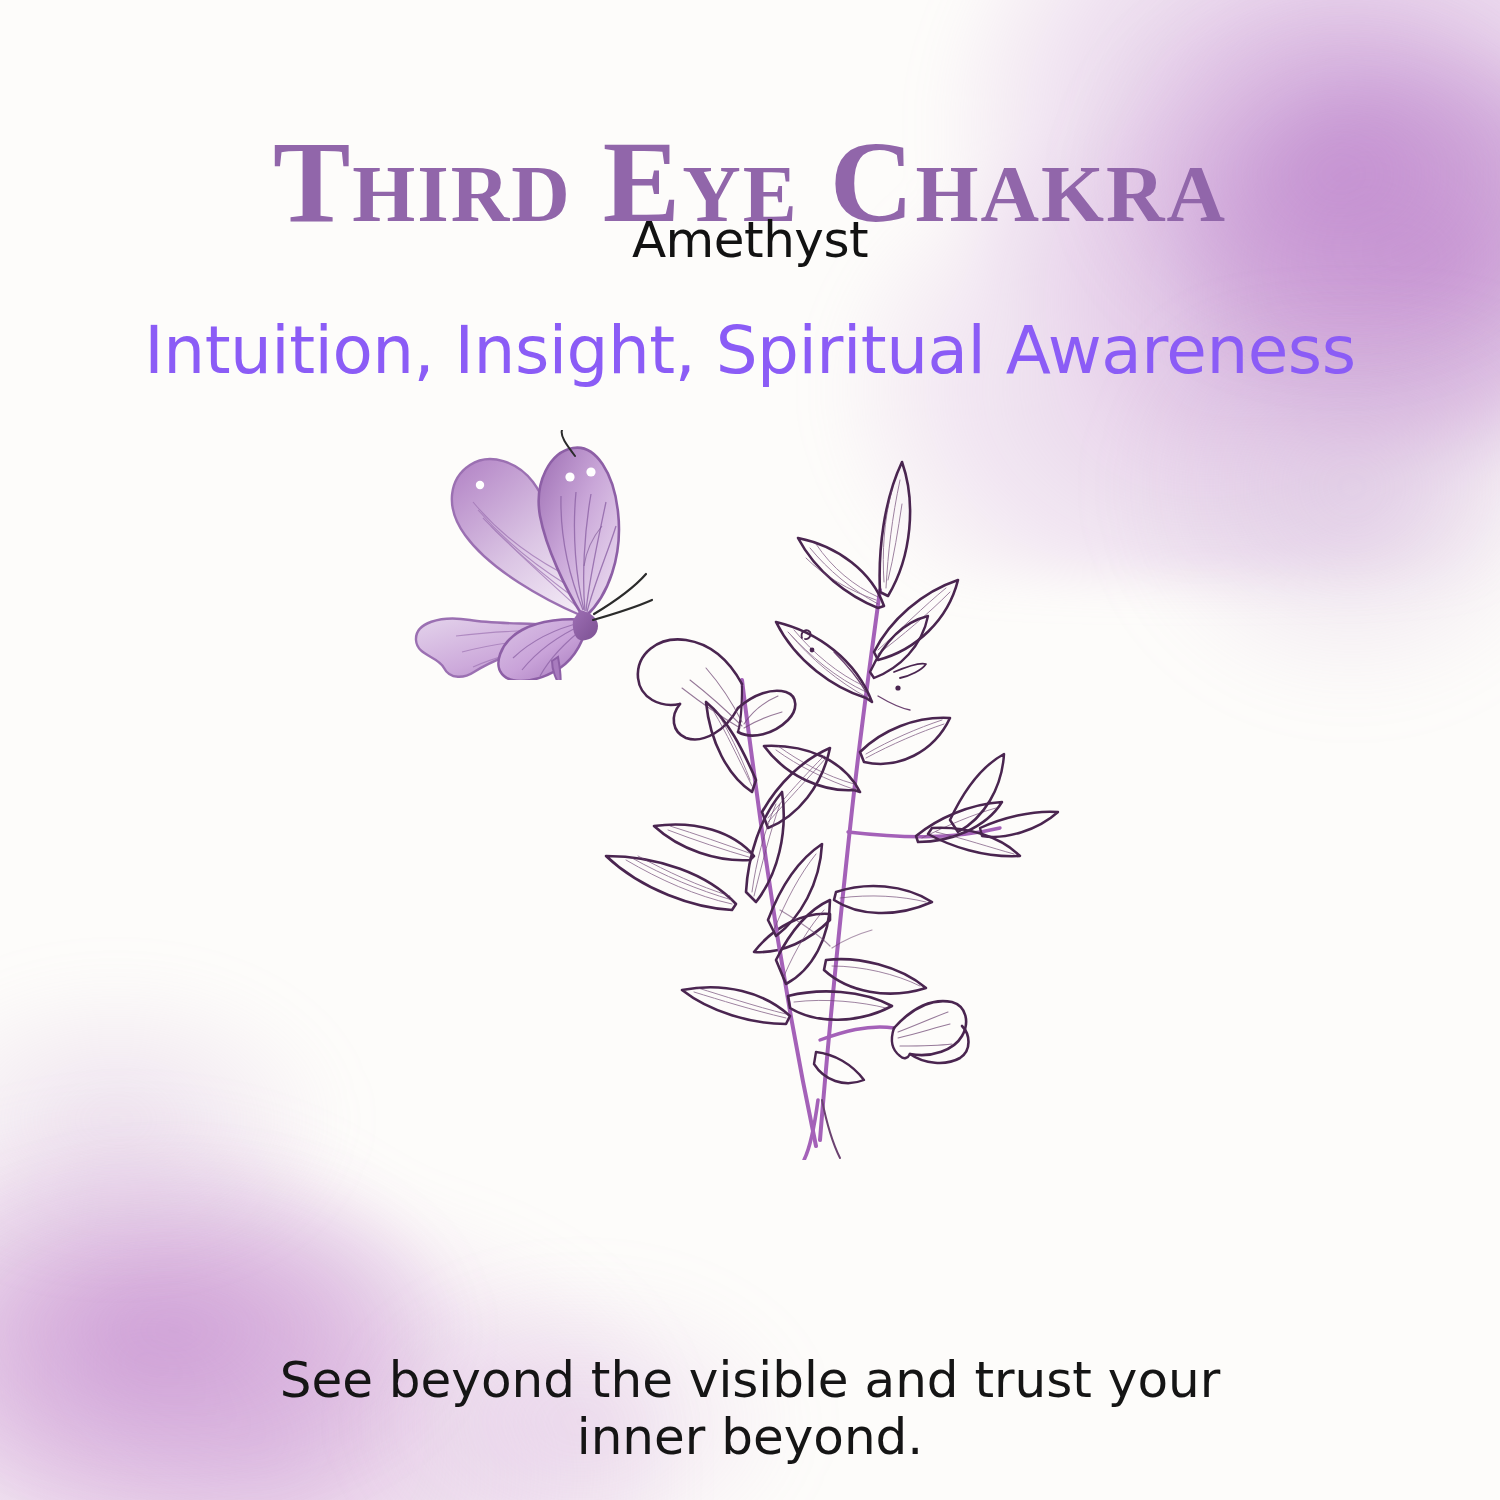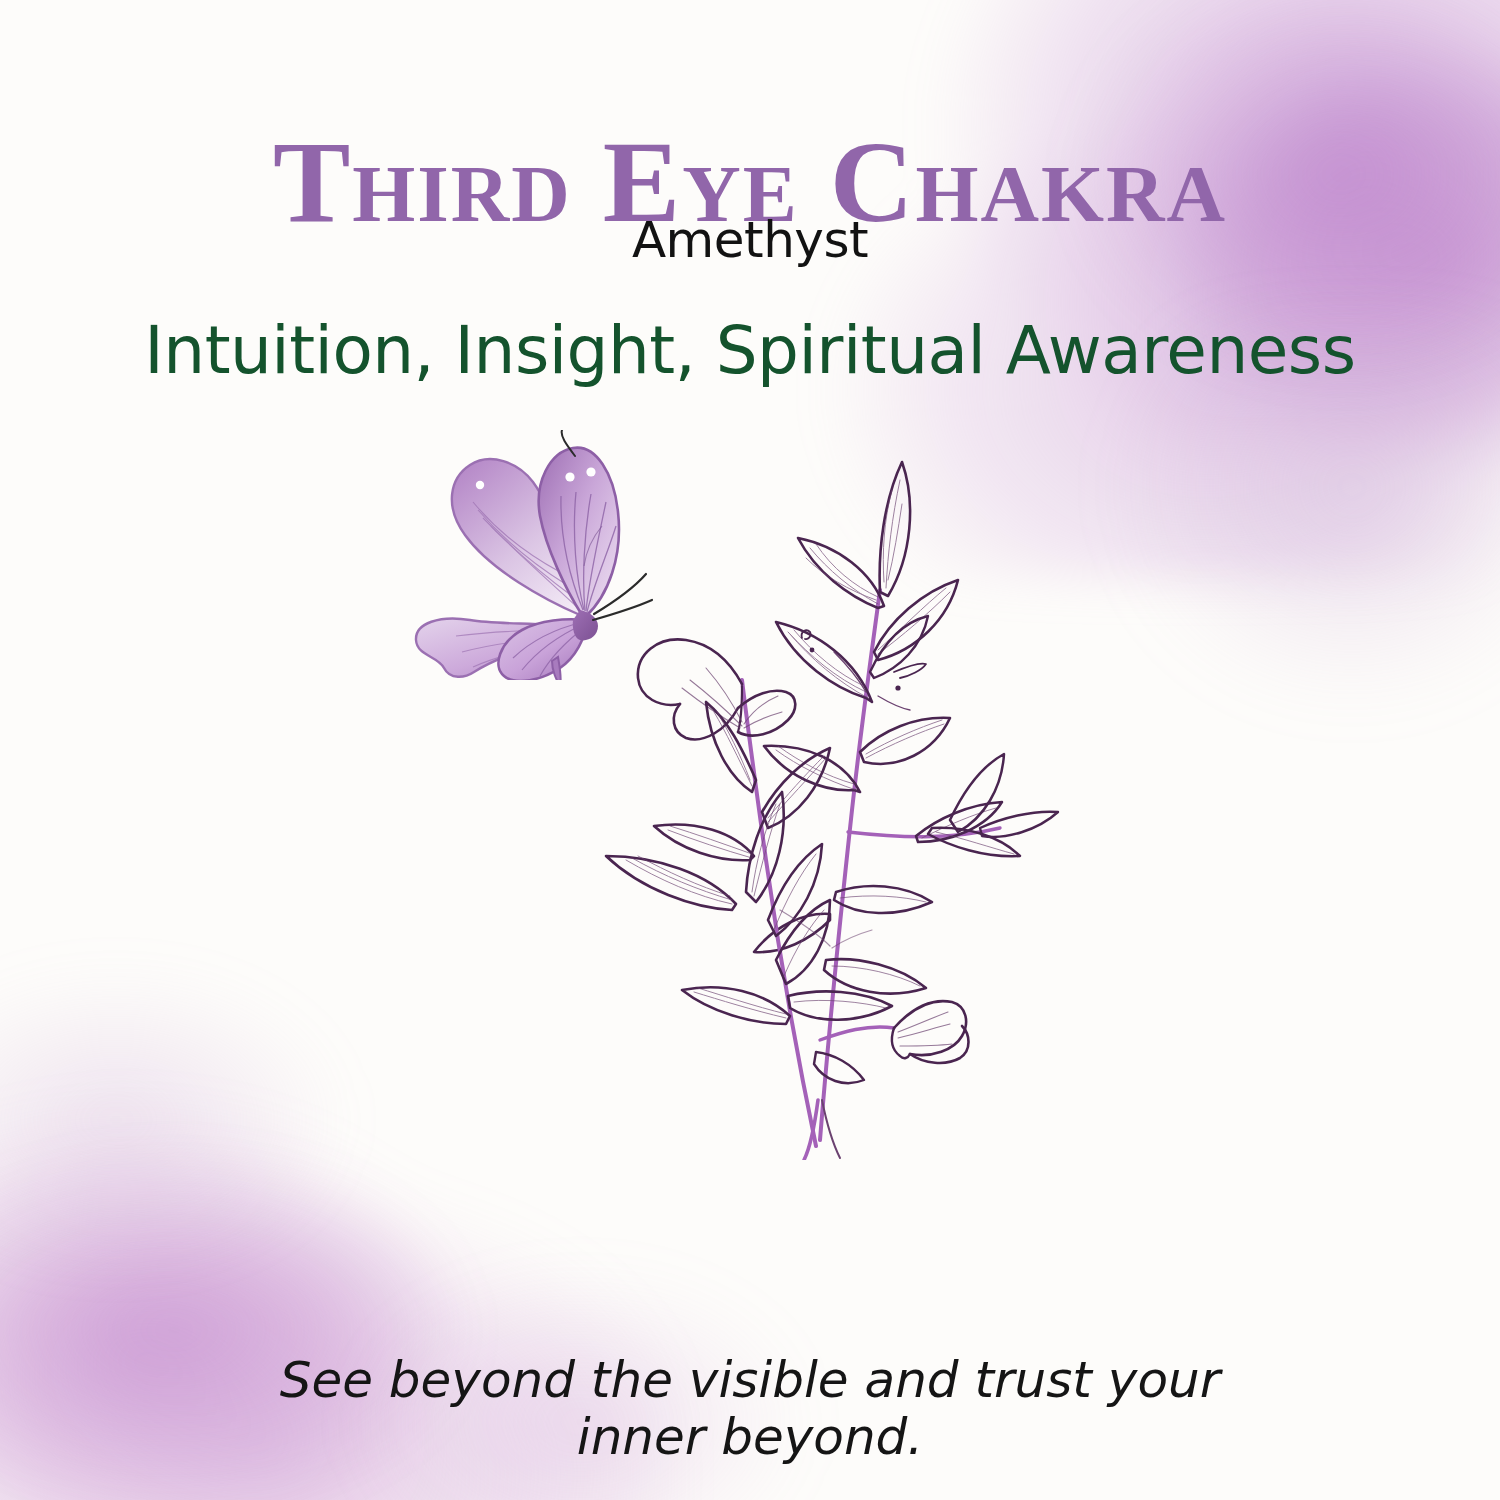--- a/index.html
+++ b/index.html
@@ -106,21 +106,21 @@
   }
 
   #energy-line {
     position: absolute;
     top: 318px;
     left: 0; right: 0;
     text-align: center;
     font-family: "DejaVu Sans", sans-serif;
     font-size: 66px;
     line-height: 1.0;
-    color: #14532d;
+    color: #8b5cf6;
     font-weight: 400;
     letter-spacing: -0.5px;
   }
 
   #detail-block {
     position: absolute;
     top: 1168px;
     left: 40px; right: 40px;
     text-align: center;
     font-family: "DejaVu Sans", sans-serif;
@@ -132,21 +132,20 @@
 
   #tagline {
     position: absolute;
     top: 1352px;
     left: 90px; right: 90px;
     text-align: center;
     font-family: "DejaVu Sans", sans-serif;
     font-size: 50px;
     line-height: 1.14;
     color: #151515;
-    font-style: italic;
   }
   #tagline .tline { display: block; }
 
   
   #artwork {
     position: absolute;
     top: 430px;
     left: 370px;
     width: 700px;
     height: 730px;

